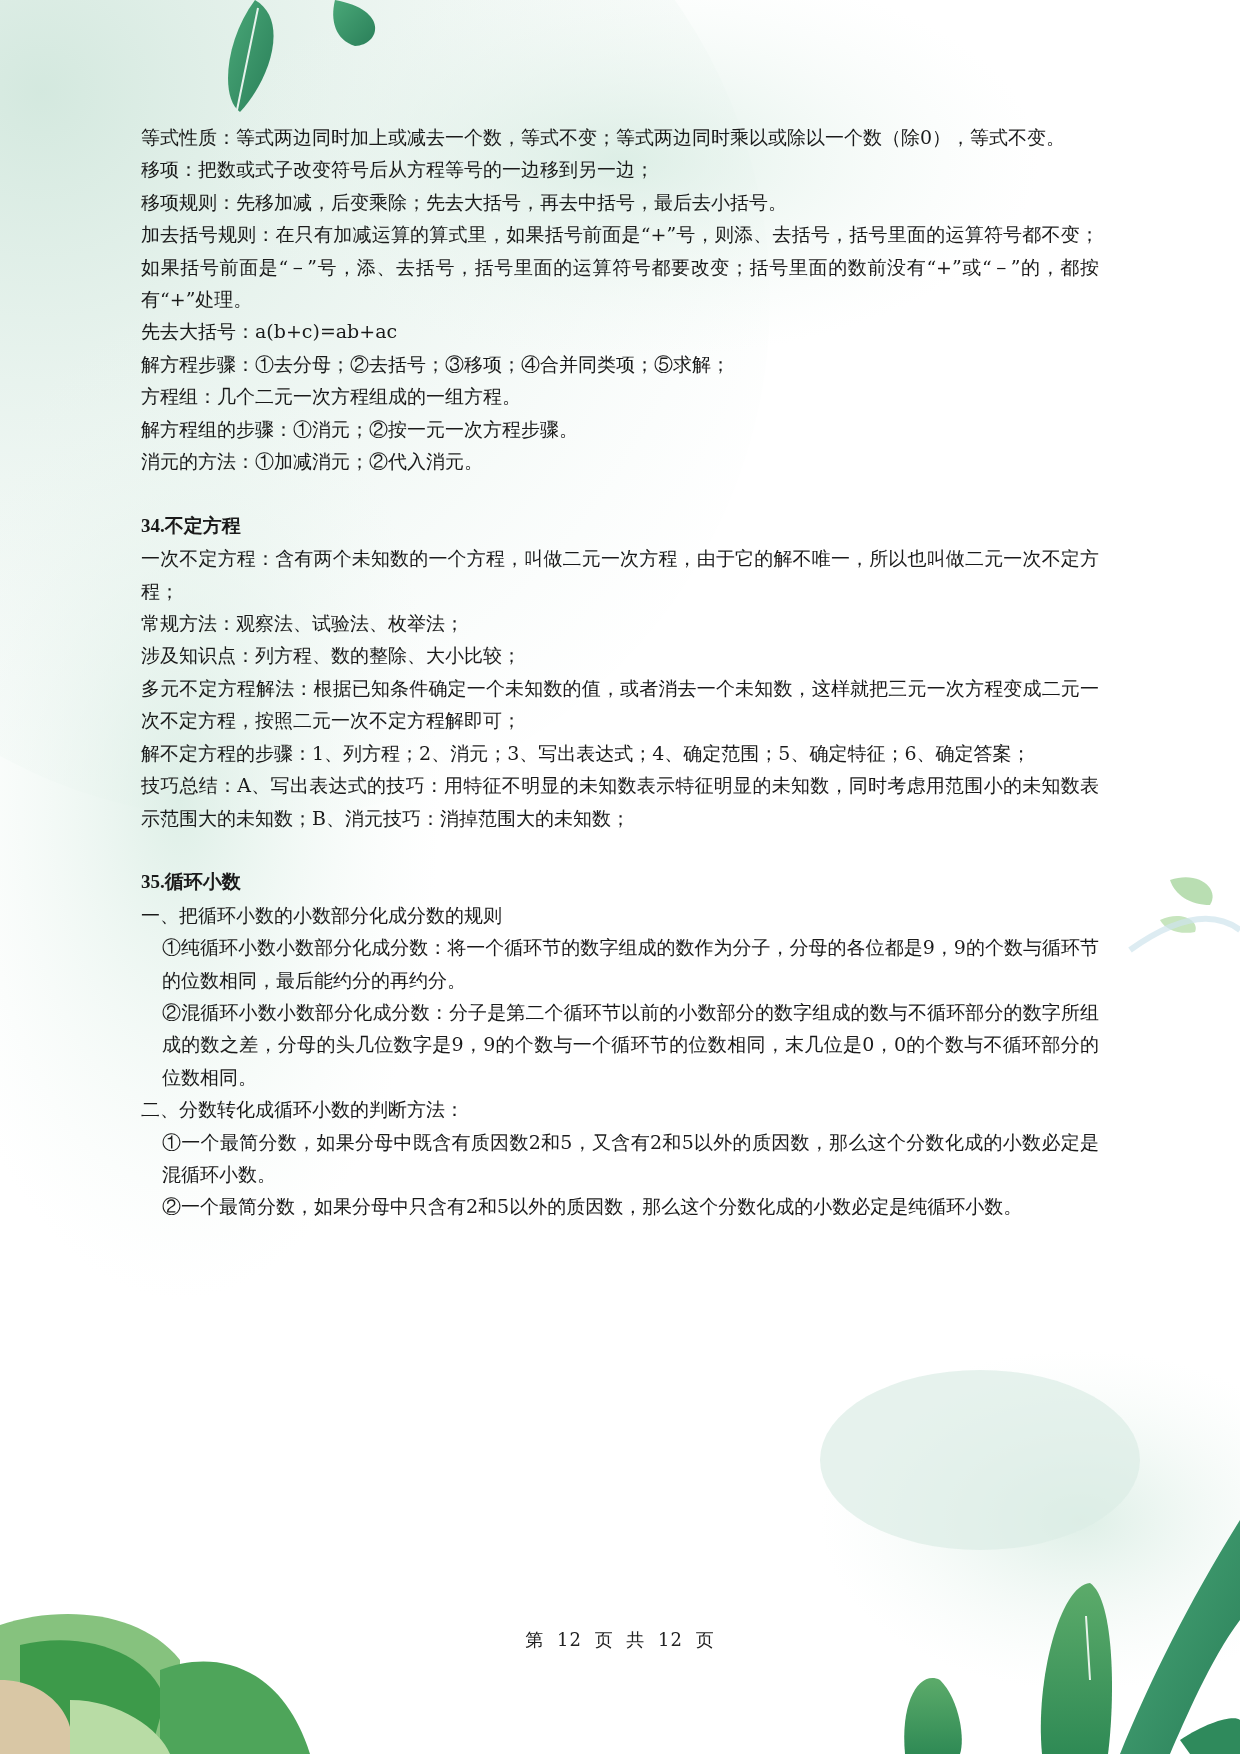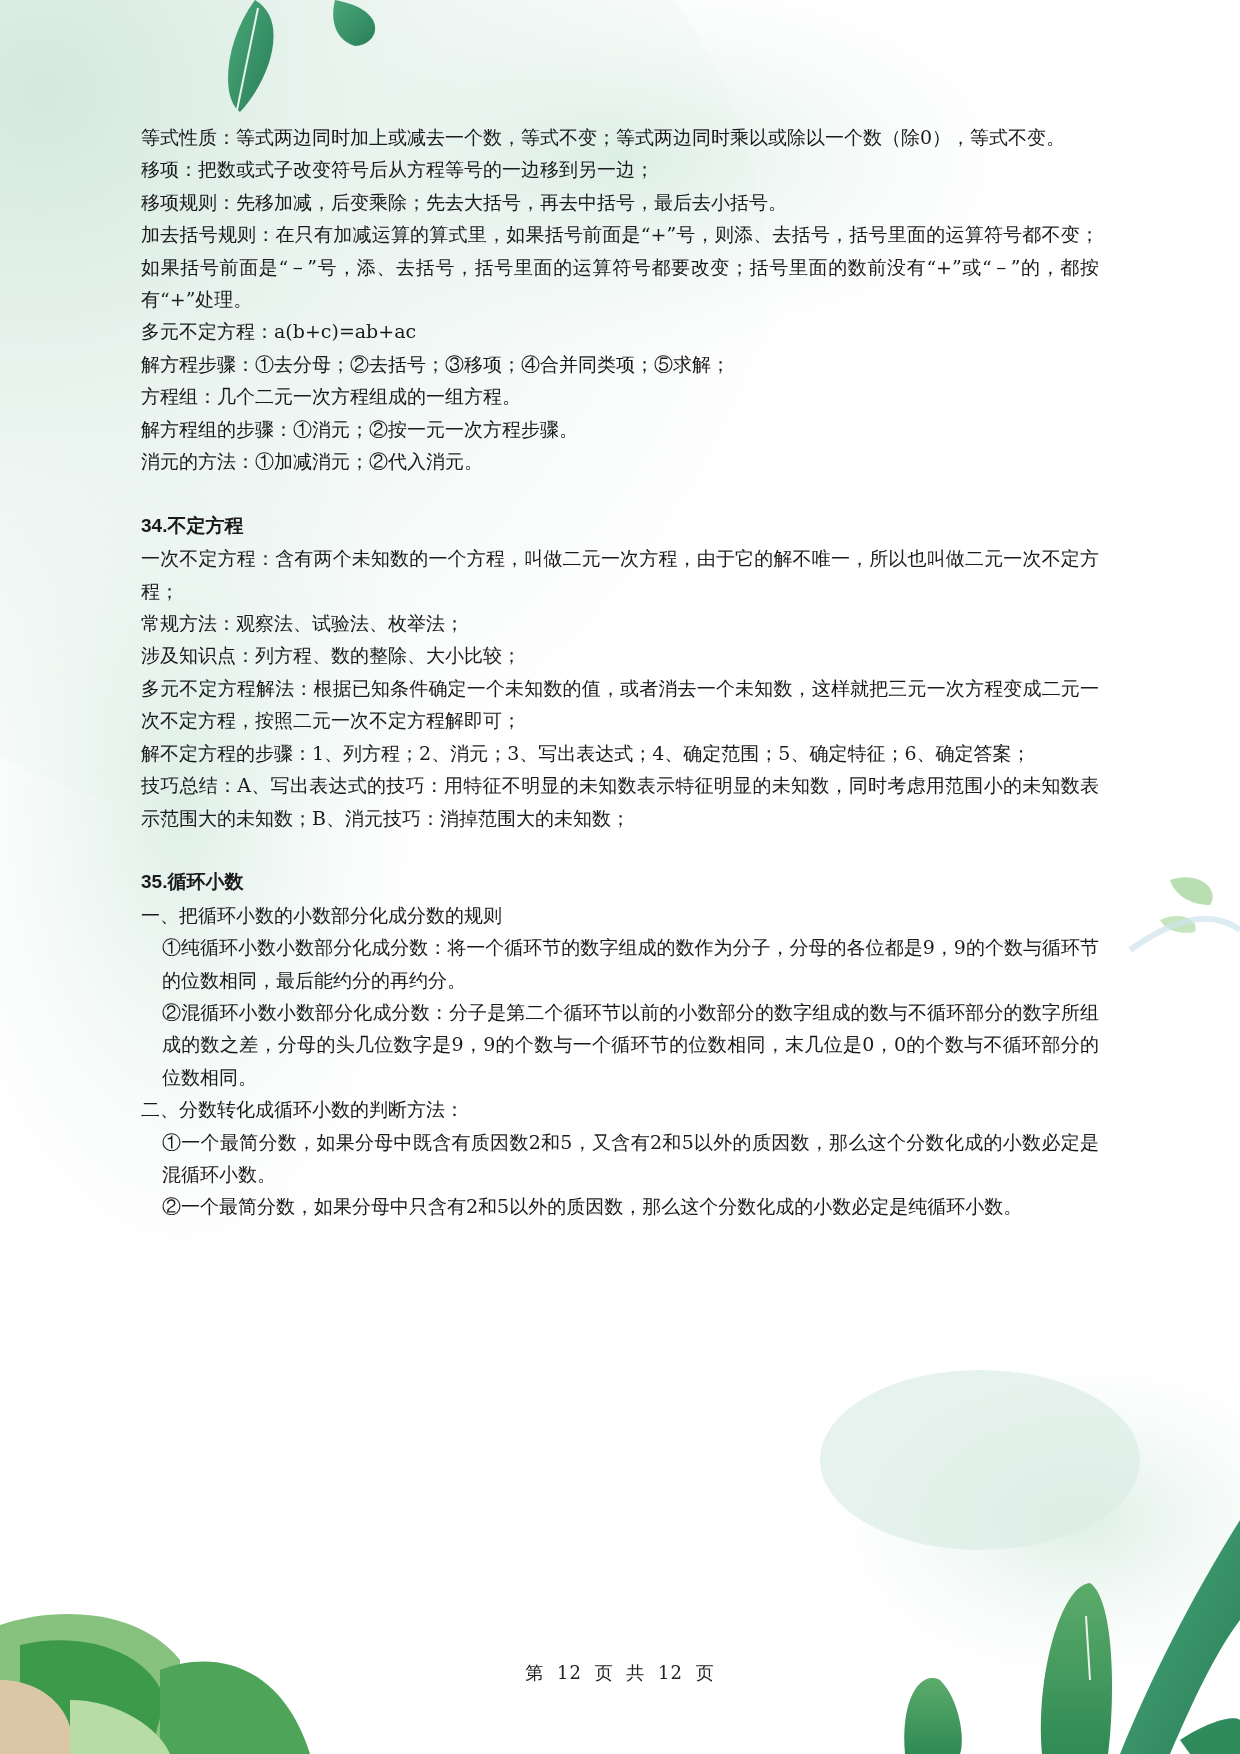--- a/index.html
+++ b/index.html
@@ -9,25 +9,25 @@
     font-family: "DejaVu Serif", "Liberation Serif", serif;
     color: #1a1a1a;
   }
   .bg { position: absolute; inset: 0; z-index: 0; pointer-events: none; }
   .page-content {
     position: absolute; left: 141px; top: 121px; width: 958px; z-index: 1;
     font-size: 19px; line-height: 32.4px;
   }
   .line { display: block; text-align: justify; }
   .gap { height: 32.4px; }
-  .heading { font-weight: bold; font-family: Liberation Sans, sans-serif; font-size: 19px; }
+  .heading { font-weight: bold; font-family: Liberation Serif, serif; font-size: 19px; }
   .indent { padding-left: 21px; }
   .footer {
     position: absolute; top: 1628px; left: 0; width: 1240px; text-align: center; z-index: 1;
-    font-size: 18px; color: #222; letter-spacing: 1px; word-spacing: 6px; margin-top: 33px;
+    font-size: 18px; color: #222; letter-spacing: 1px; word-spacing: 6px;
   }
 </style>
 </head>
 <body>
 
 <svg class="bg" width="1240" height="1754" viewBox="0 0 1240 1754" xmlns="http://www.w3.org/2000/svg">
   <defs>
     <radialGradient id="w1" cx="0.3" cy="0.3" r="0.8">
       <stop offset="0" stop-color="#cfe6db" stop-opacity="0.9"></stop>
       <stop offset="1" stop-color="#e8f3ee" stop-opacity="0"></stop>
@@ -73,21 +73,21 @@
   <path d="M1120 1754 C 1150 1680, 1190 1600, 1240 1520 L 1240 1620 C 1210 1660, 1185 1720, 1170 1754 Z" fill="url(#leafG)"></path>
   <path d="M1180 1740 C 1210 1720, 1235 1715, 1240 1720 L 1240 1754 L 1190 1754 Z" fill="#2f8a5c"></path>
 </svg>
 
 <div class="page-content">
   <div>
     <span class="line">等式性质：等式两边同时加上或减去一个数，等式不变；等式两边同时乘以或除以一个数（除0），等式不变。</span>
     <span class="line">移项：把数或式子改变符号后从方程等号的一边移到另一边；</span>
     <span class="line">移项规则：先移加减，后变乘除；先去大括号，再去中括号，最后去小括号。</span>
     <span class="line">加去括号规则：在只有加减运算的算式里，如果括号前面是“+”号，则添、去括号，括号里面的运算符号都不变；如果括号前面是“－”号，添、去括号，括号里面的运算符号都要改变；括号里面的数前没有“+”或“－”的，都按有“+”处理。</span>
-    <span class="line">多元不定方程：a(b+c)=ab+ac</span>
+    <span class="line">先去大括号：a(b+c)=ab+ac</span>
     <span class="line">解方程步骤：①去分母；②去括号；③移项；④合并同类项；⑤求解；</span>
     <span class="line">方程组：几个二元一次方程组成的一组方程。</span>
     <span class="line">解方程组的步骤：①消元；②按一元一次方程步骤。</span>
     <span class="line">消元的方法：①加减消元；②代入消元。</span>
   </div>
 
   <div class="gap"></div>
 
   <div>
     <span class="line heading">34.不定方程</span>

